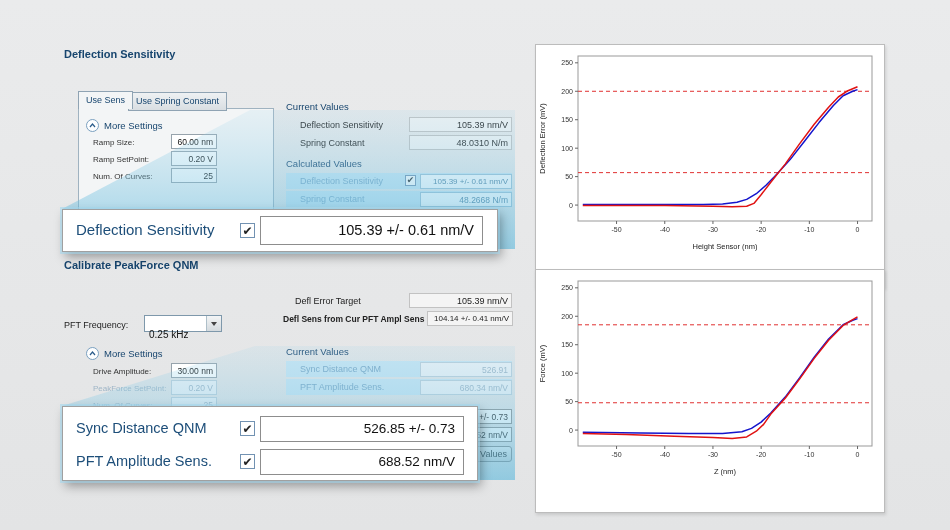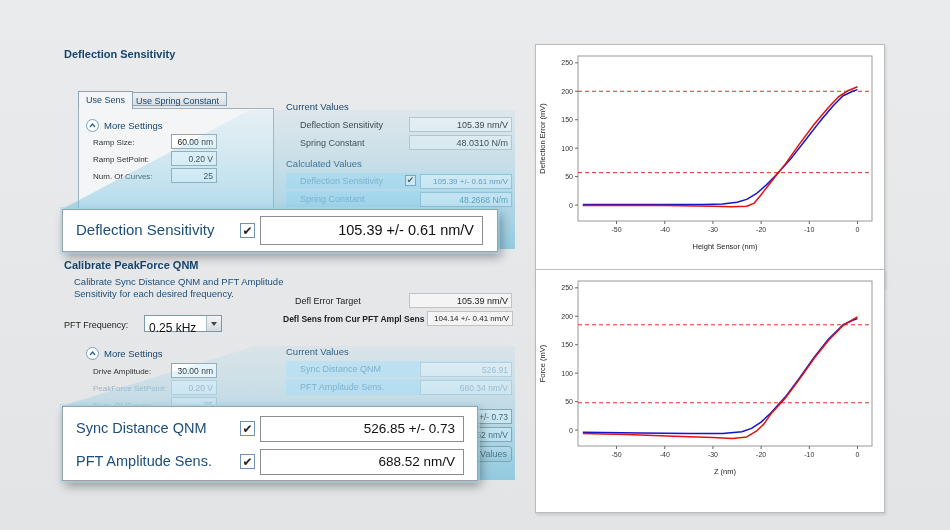--- a/index.html
+++ b/index.html
@@ -1,41 +1,41 @@
 <!DOCTYPE html>
 <html><head>
 <meta charset="utf-8">
 <style>
   *{margin:0;padding:0;box-sizing:border-box}
   body{font-family:"Liberation Sans","DejaVu Sans",sans-serif;background:#e7e8e9}
   #app{position:relative;width:950px;height:530px;background:linear-gradient(#eaebec,#e3e4e5);overflow:hidden}
   .sec-title{position:absolute;font-size:11px;font-weight:bold;color:#17456e;white-space:nowrap}
   .sec-sub{position:absolute;font-size:9.5px;color:#1d4e79;white-space:nowrap}
   .sec-sub.wrap{white-space:normal;width:240px;line-height:12px}
-  .tab{position:absolute;font-size:9px;color:#17456e;border:1px solid #8fa3b3;background:linear-gradient(#eef1f3,#d9dee2);padding:3px 7px 0;height:14px;white-space:nowrap;z-index:2}
+  .tab{position:absolute;font-size:9px;color:#17456e;border:1px solid #8fa3b3;background:linear-gradient(#eef1f3,#d9dee2);padding:3px 7px 0;height:19px;white-space:nowrap;z-index:2}
   .tab.active{background:#f3f5f6;border-bottom:none;height:18px;z-index:3}
   .tabbox{position:absolute;border:1px solid #9fb2c0;background:#f3f5f6;z-index:1}
   .expander{position:absolute;display:flex;align-items:center;gap:5px;z-index:2}
   .exp-circle{width:13px;height:13px;border:1px solid #7aa0c0;border-radius:50%;background:#fdfeff;display:inline-flex;align-items:center;justify-content:center}
   .exp-label{font-size:9.5px;color:#17456e;white-space:nowrap}
   .fld-label{position:absolute;font-size:8px;color:#333;white-space:nowrap;z-index:2}
   .fld-label.dim{color:#9fb6c7}
   .input{position:absolute;height:15px;background:#fff;border:1px solid #97a3ac;font-size:8.5px;color:#111;text-align:right;padding:2px 3px 0;white-space:nowrap;z-index:2}
   .input.dim{background:#eef3f7;border:1px solid #bdd0dc;color:#9fb6c7}
   .ro{position:absolute;height:15px;background:#f4f4f4;border:1px solid #c2c2c2;font-size:9px;color:#222;text-align:right;padding:2px 3px 0;white-space:nowrap;z-index:2}
   .hdr{position:absolute;font-size:9.5px;color:#17456e;white-space:nowrap;z-index:2}
   .rowlab{position:absolute;font-size:9px;color:#222;white-space:nowrap;z-index:2}
   .rowlab.b{font-weight:bold;font-size:8.5px}
   .band{position:absolute;width:226px;height:16px;background:#c9e6f4;z-index:1}
   .band-label{position:absolute;font-size:9px;color:#79a7c6;white-space:nowrap;z-index:2}
   .calcbox{position:absolute;height:15px;background:#fdfeff;border:1px solid #9fc2d6;font-size:8px;color:#4d81a1;text-align:right;padding:2px 3px 0;white-space:nowrap;z-index:2}
   .fragbox{position:absolute;height:15px;background:#fff;border:1px solid #909090;font-size:8.5px;color:#222;text-align:right;padding:2px 3px 0;white-space:nowrap;z-index:2}
   .btn{position:absolute;border:1px solid #8a8a8a;border-radius:3px;background:linear-gradient(#f5f5f5,#d9d9d9);font-size:9px;color:#222;text-align:center;line-height:14px;overflow:hidden;white-space:nowrap;z-index:2}
   .dropdown{position:absolute;height:17px;background:#fff;border:1px solid #7e98ab;display:flex;z-index:2}
-  .dd-value{flex:1;font-size:12px;color:#111;padding:5px 0 0 4px;white-space:nowrap}
+  .dd-value{flex:1;font-size:10px;color:#111;padding:13px 0 0 4px;white-space:nowrap}
   .dd-btn{width:15px;border-left:1px solid #aebfc9;background:linear-gradient(#f3f5f6,#d4dade);display:flex;align-items:center;justify-content:center}
   .dd-arrow{width:0;height:0;border-left:3.5px solid transparent;border-right:3.5px solid transparent;border-top:4px solid #444}
   .cb{position:absolute;background:#fff;border:1px solid #7292b2;display:flex;align-items:center;justify-content:center;z-index:11}
   .cb.sm{width:11px;height:11px;z-index:2}
   .cb.sm .chk{font-size:9px}
   .cb.lg{width:15px;height:15px}
   .cb .chk{color:#222;font-weight:bold;font-size:12px;line-height:1}
   .callout{position:absolute;background:#fff;border:1px solid #a0a0a0;box-shadow:0 0 0 2px rgba(160,215,238,.55),3px 5px 10px rgba(0,0,0,.35);z-index:10}
   .co-label{position:absolute;color:#1d4e79;white-space:nowrap}
   .co-box{position:absolute;background:#fff;border:1px solid #8d8d8d;color:#111;text-align:right;white-space:nowrap}
@@ -80,21 +80,20 @@
   <div class="band-label" style="left:300px;top:176px">Deflection Sensitivity</div>
   <span class="cb sm" style="left:405px;top:175px">
       <span class="chk">✔</span>
     </span>
   <div class="calcbox" style="left:420px;top:174px;width:92px">105.39 +/- 0.61 nm/V</div>
   <div class="band" style="left:286px;top:191px"></div>
   <div class="band-label" style="left:300px;top:194px">Spring Constant</div>
   <div class="calcbox" style="left:420px;top:192px;width:92px;font-size:8.5px">48.2668 N/m</div>
 
   <div class="sec-title" style="left:64px;top:259px">Calibrate PeakForce QNM</div>
-  <div class="sec-sub wrap" style="left:74px;top:276px">Calibrate Sync Distance QNM and PFT Amplitude Sensitivity for each desired frequency.</div>
 
   <div class="fld-label" style="left:64px;top:320px;font-size:9px;color:#222">PFT Frequency:</div>
   <div class="dropdown" style="left:144px;top:315px;width:78px">
     <span class="dd-value">0.25 kHz</span>
     <span class="dd-btn">
         <span class="dd-arrow"></span>
       </span>
   </div>
 
   <div class="expander" style="left:86px;top:347px">

